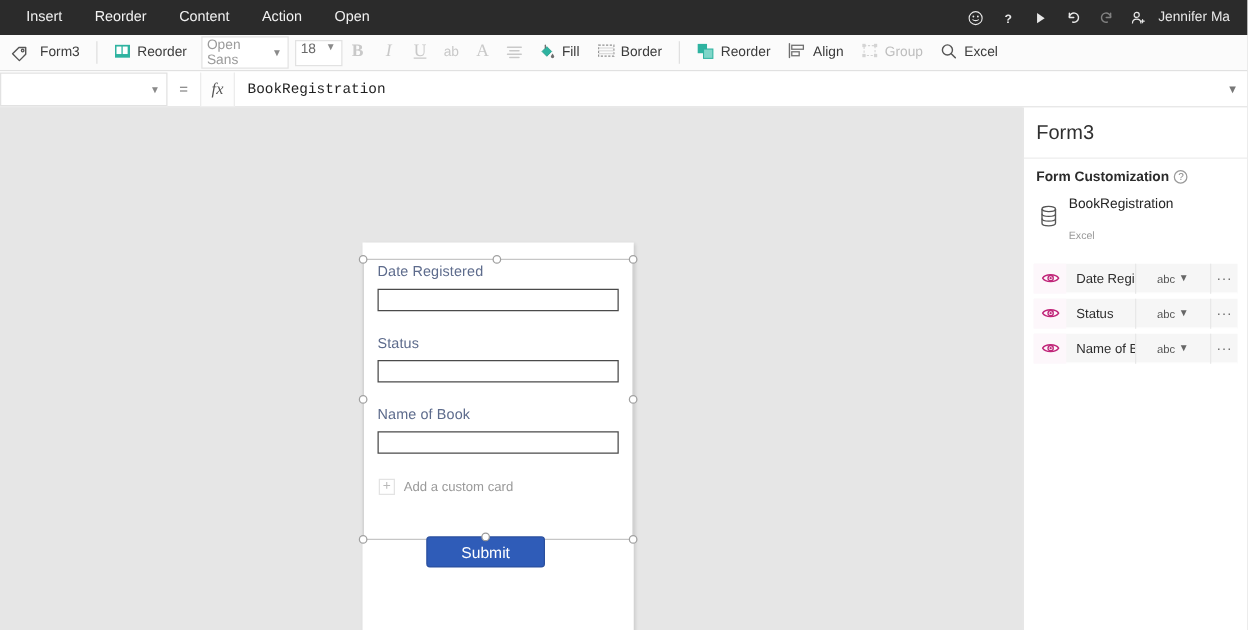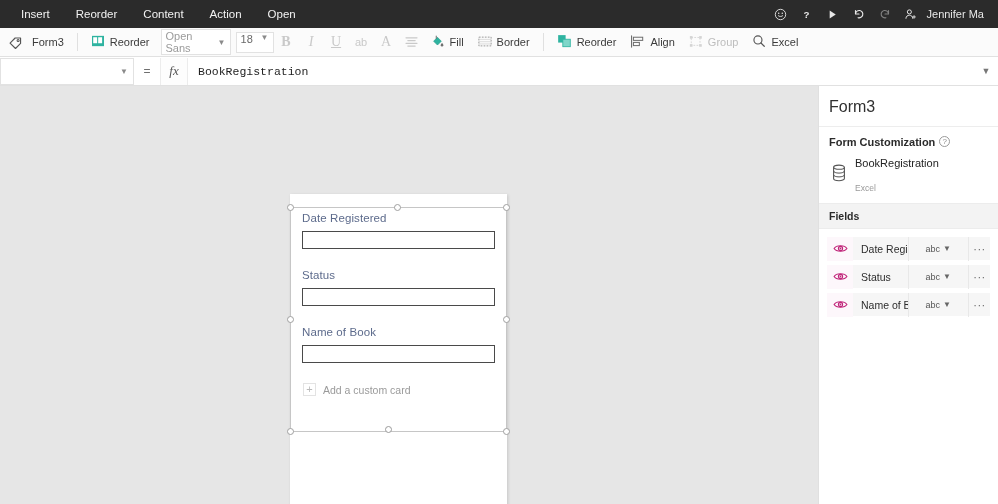--- a/index.html
+++ b/index.html
@@ -446,20 +446,21 @@
       <div class="sel-line" style="left:506px;top:121px;width:1px;height:225px;"></div>
 
       <div class="handle" style="left:287px;top:118px;"></div>
       <div class="handle" style="left:394px;top:118px;"></div>
       <div class="handle" style="left:503px;top:118px;"></div>
       <div class="handle" style="left:287px;top:230px;"></div>
       <div class="handle" style="left:503px;top:230px;"></div>
       <div class="handle" style="left:287px;top:342px;"></div>
       <div class="handle" style="left:503px;top:342px;"></div>
 
+      <div class="submit-btn">Submit</div>
       <div class="submit-handle"></div>
     </div>
 
     <div class="rightpanel">
       <div class="rp-title">Form3</div>
 
       <div class="rp-section-hdr">
         <span>Form Customization</span>
         <span class="help-circle">?</span>
       </div>
@@ -472,21 +473,20 @@
             <path d="M2.6 7c0 1.2 2.4 2.1 5.4 2.1s5.4-.9 5.4-2.1" fill="none" stroke="#555" stroke-width="1"></path>
             <path d="M2.6 10.8c0 1.2 2.4 2.1 5.4 2.1s5.4-.9 5.4-2.1" fill="none" stroke="#555" stroke-width="1"></path>
           </svg>
         </span>
         <span>
           <span class="ds-text-main" style="display:block;">BookRegistration</span>
           <span class="ds-text-sub" style="display:block;">Excel</span>
         </span>
       </div>
 
-      <div class="rp-fields-hdr">Fields</div>
 
       <div style="padding:4px 8px 0 8px;">
 
         <div class="field-row">
           <div class="fr-eye">
             <svg width="15" height="11" viewBox="0 0 16 12">
                 <path d="M1 6 C3.4 2 12.6 2 15 6 C12.6 10 3.4 10 1 6 Z" fill="none" stroke="#c0267a" stroke-width="1.2"></path>
                 <circle cx="8" cy="6" r="2.3" fill="none" stroke="#c0267a" stroke-width="1.2"></circle>
                 <circle cx="8" cy="6" r="1" fill="#c0267a"></circle>
               </svg>

